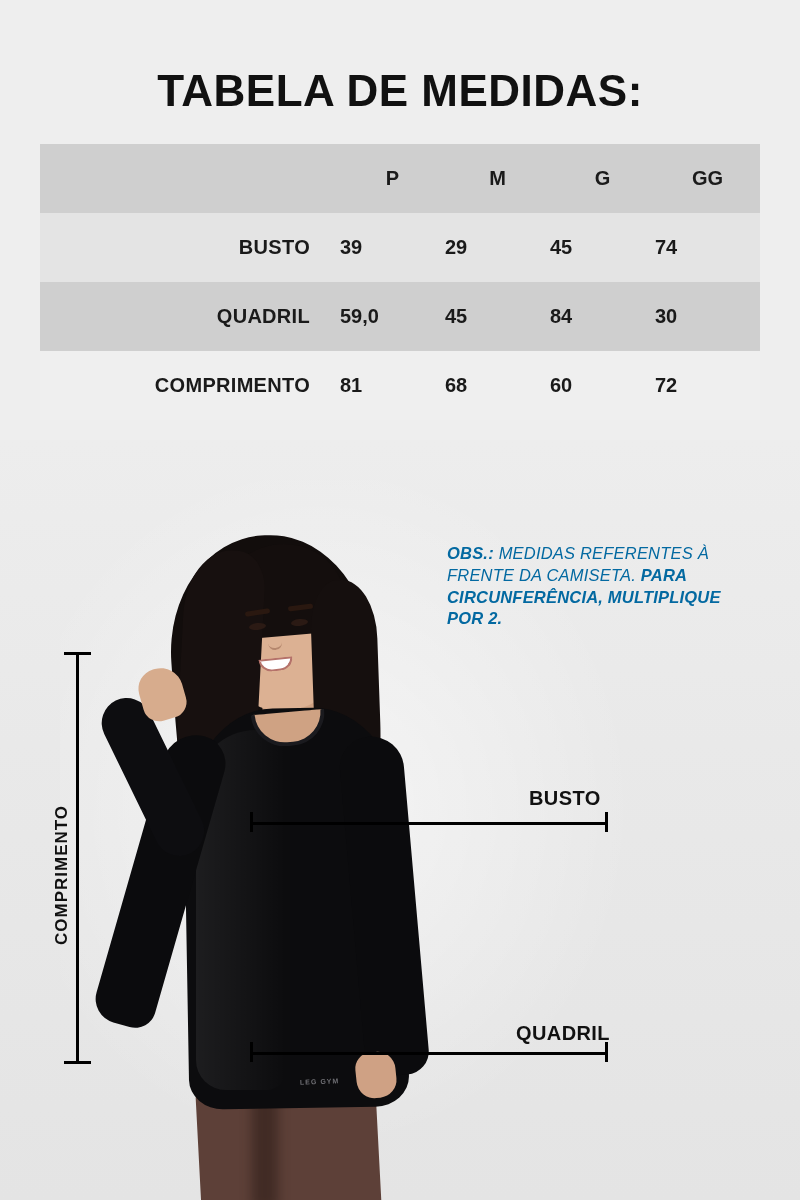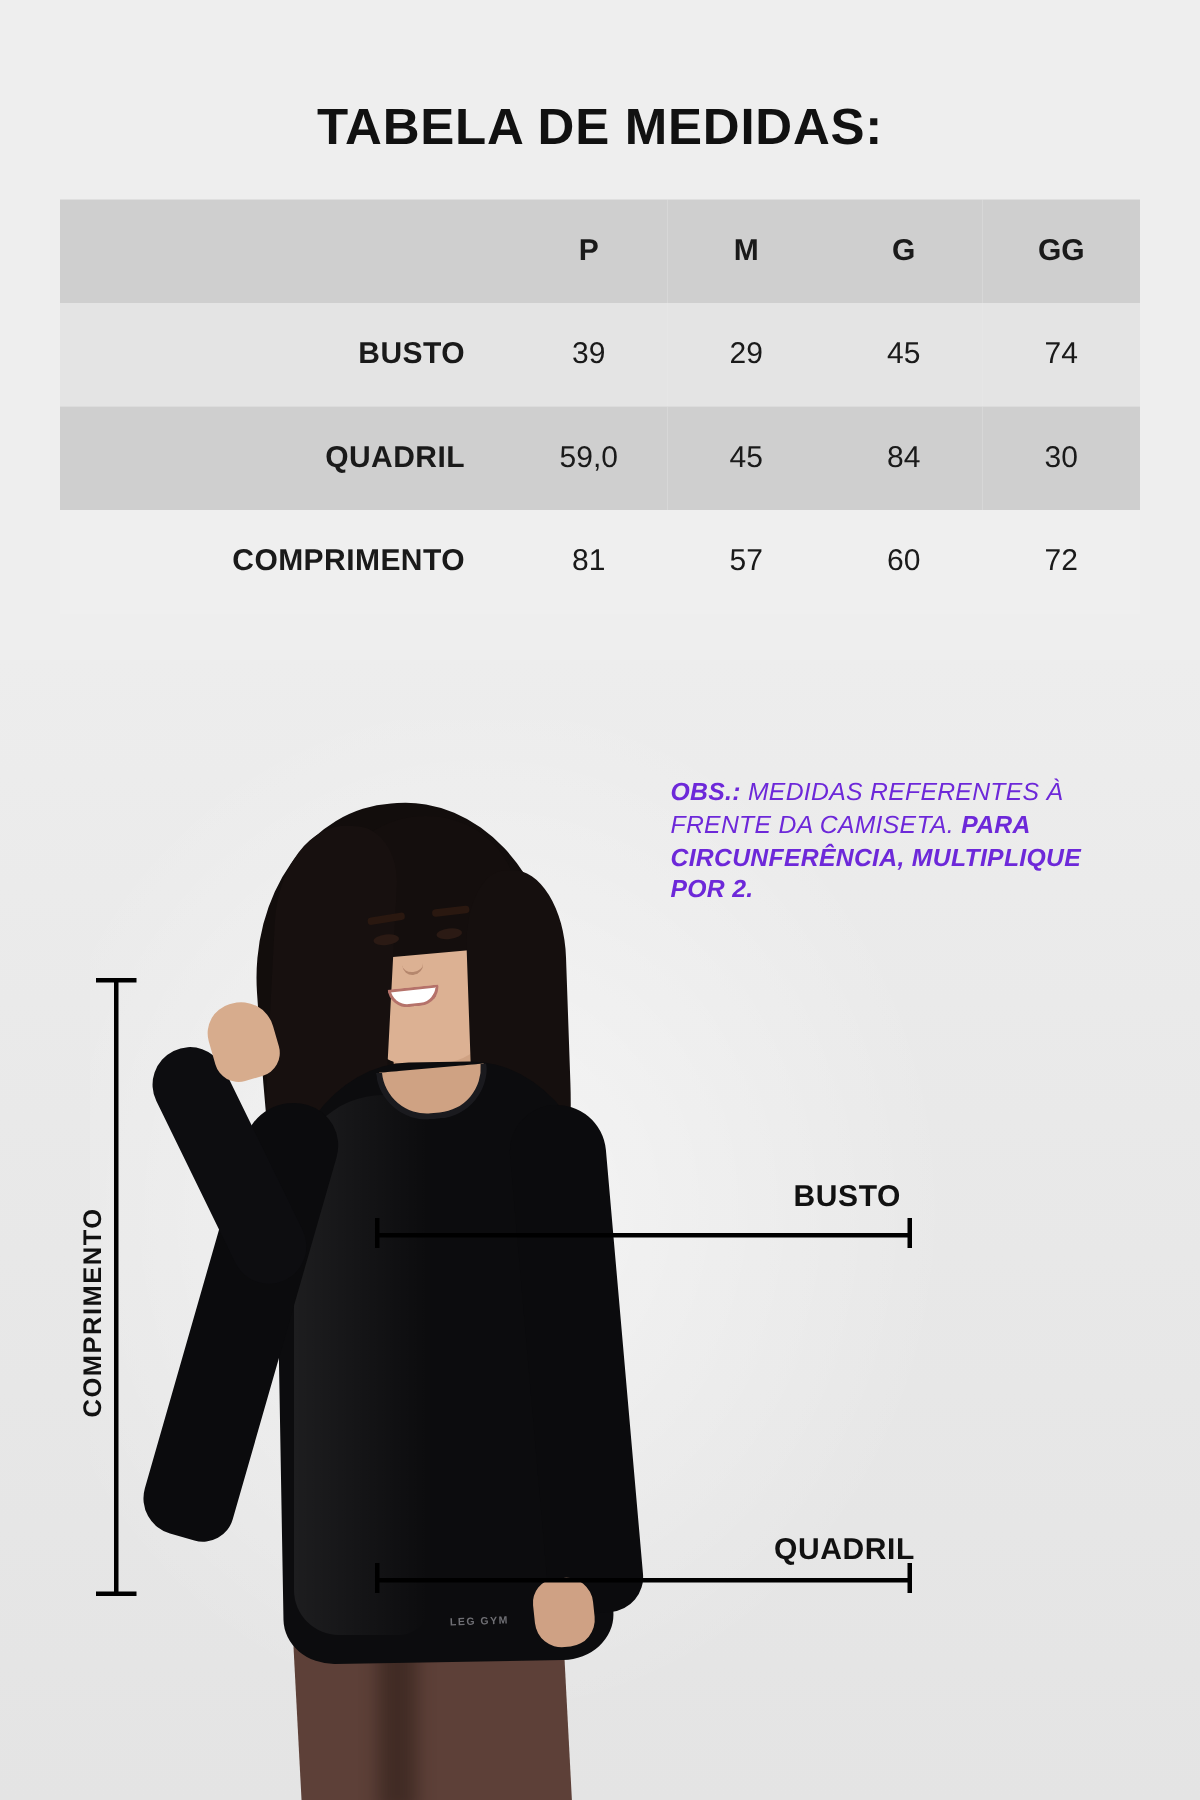--- a/index.html
+++ b/index.html
@@ -10,21 +10,21 @@
   }
   body {
     font-family: "Liberation Sans", sans-serif;
     background: #eeeeee;
     position: relative;
   }
 
   
   .page-title {
     text-align: center;
-    font-size: 34px;
+    font-size: 44px;
     font-weight: bold;
     letter-spacing: 0.5px;
     color: #111;
     padding-top: 66px;
   }
 
   
   .size-table {
     margin: 28px 40px 0 40px;
     width: 720px;
@@ -46,42 +46,41 @@
   .row-last { background: #efefef; }
 
   .cell-label {
     text-align: right;
     padding-right: 30px;
     font-weight: bold;
     font-size: 20px;
     letter-spacing: 0.3px;
   }
   .cell-val {
-    text-align: center;
     font-size: 20px;
-    font-weight: normal;
+    font-weight: bold;
     color: #222;
   }
   .cell-head {
     text-align: center;
     font-weight: bold;
     font-size: 20px;
     color: #1a1a1a;
   }
 
   
   .note {
     position: absolute;
     left: 447px;
-    top: 518px;
+    top: 543px;
     width: 300px;
     font-size: 16.5px;
     line-height: 1.32;
     font-style: italic;
-    color: #6d28d9;
+    color: #0369a1;
     letter-spacing: 0.2px;
   }
   .note b { font-weight: bold; font-style: italic; }
 
   
   .photo-area {
     position: absolute;
     left: 0;
     top: 440px;
     width: 800px;
@@ -360,21 +359,21 @@
     <tr class="row-alt-dark">
       <td class="cell-label">QUADRIL</td>
       <td class="cell-val">59,0</td>
       <td class="cell-val">45</td>
       <td class="cell-val">84</td>
       <td class="cell-val">30</td>
     </tr>
     <tr class="row-last">
       <td class="cell-label">COMPRIMENTO</td>
       <td class="cell-val">81</td>
-      <td class="cell-val">57</td>
+      <td class="cell-val">68</td>
       <td class="cell-val">60</td>
       <td class="cell-val">72</td>
     </tr>
   </tbody>
 </table>
 
 <div class="photo-area">
   <div class="photo-bg"></div>
   <div class="vignette"></div>
 

